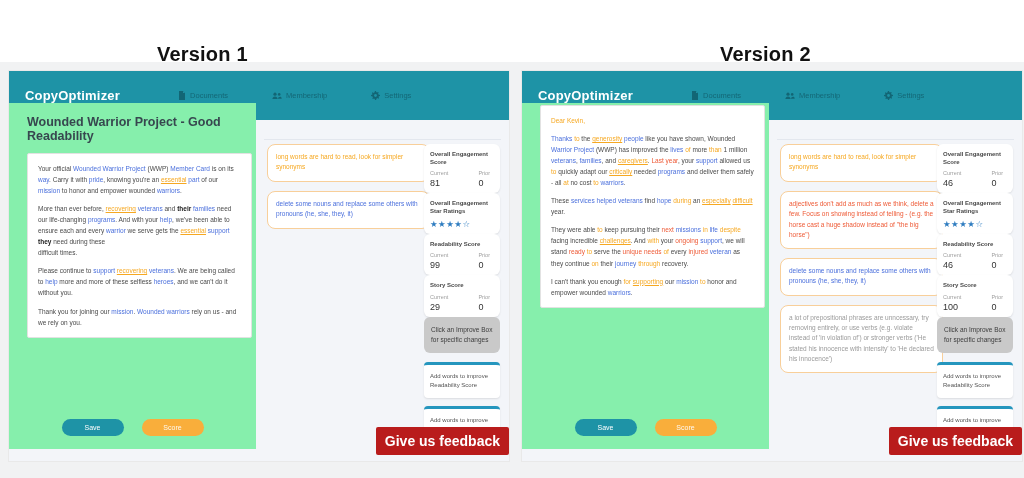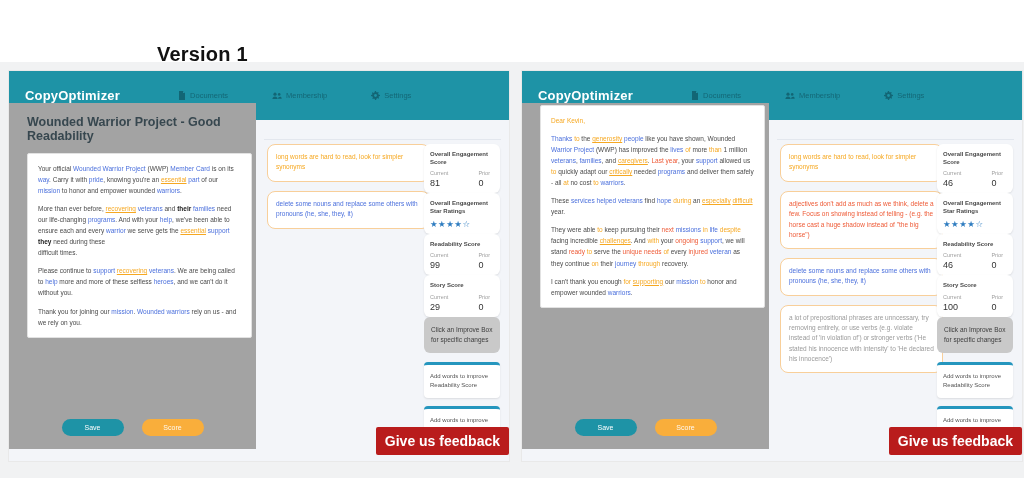--- a/index.html
+++ b/index.html
@@ -13,21 +13,21 @@
   .app { position:absolute; top:70px; width:502px; height:392px; background:#f3f5f9; border:1px solid #e9e9e9; overflow:hidden; }
   .app.v1 { left:8px; } .app.v2 { left:521px; }
 
   .app-header { height:49px; background:#1e93a6; display:flex; align-items:center; }
   .brand { color:#fff; font-weight:700; font-size:13px; padding-left:16px; letter-spacing:.2px; }
   .nav { display:flex; gap:44px; margin-left:58px; }
   .nav-item { display:flex; align-items:center; gap:4px; color:rgba(0,30,36,.38); font-size:7.5px; cursor:pointer; }
   .nav-icon svg { display:block; }
 
   .app-body { position:absolute; top:32px; left:0; right:0; bottom:0; }
-  .left-col { position:absolute; left:0; top:0; bottom:12px; width:247px; background:#a3a3a3; }
+  .left-col { position:absolute; left:0; top:0; bottom:12px; width:247px; background:#86efac; }
   .doc-title { padding:12px 6px 8px 18px; font-size:12.5px; font-weight:600; color:#37474f; }
   .doc-panel { margin:2px 4px 0 18px; background:#fff; border:1px solid #e2e2e2; border-radius:2px; padding:9px 10px; font-size:6.5px; line-height:1.7; color:#4a4a4a; }
   .doc-para { margin-bottom:7px; white-space:pre-line; }
   .doc-para:last-child { margin-bottom:0; }
   .seg-blue { color:#4a6fdc; }
   .seg-orange { color:#f6a821; }
   .seg-orange-u { color:#f6a821; text-decoration:underline; }
   .seg-red { color:#ee5a36; }
   .seg-bold { color:#222; font-weight:700; }
 
@@ -56,20 +56,21 @@
   .improve-box { background:#fff; border-radius:4px; border-top:3px solid #2596be; box-shadow:0 1px 2px rgba(0,0,0,.10); padding:7px 6px 8px; font-size:6px; line-height:1.5; color:#555; margin-bottom:8px; cursor:pointer; }
 
   .feedback-btn { position:absolute; right:0; bottom:6px; background:#b91c1c; border:none; color:#fff; font-weight:700; font-size:14px; padding:6px 9px; border-radius:2px; font-family:inherit; cursor:pointer; }
 </style>
 </head>
 <body>
 
 <div class="canvas">
   <div class="stage"></div>
   <div class="version-heading vh1">Version 1</div>
+  <div class="version-heading vh2">Version 2</div>
 
   <div class="app v1">
     <header class="app-header">
       <div class="brand">CopyOptimizer</div>
       <nav class="nav">
         <div class="nav-item">
           <span class="nav-icon">
             <svg width="8" height="9" viewBox="0 0 8 9">
                 <path fill="currentColor" d="M1 0h4l2 2v7H1z"></path>
                 <path fill="#1e93a6" d="M5 0l2 2H5z"></path>

